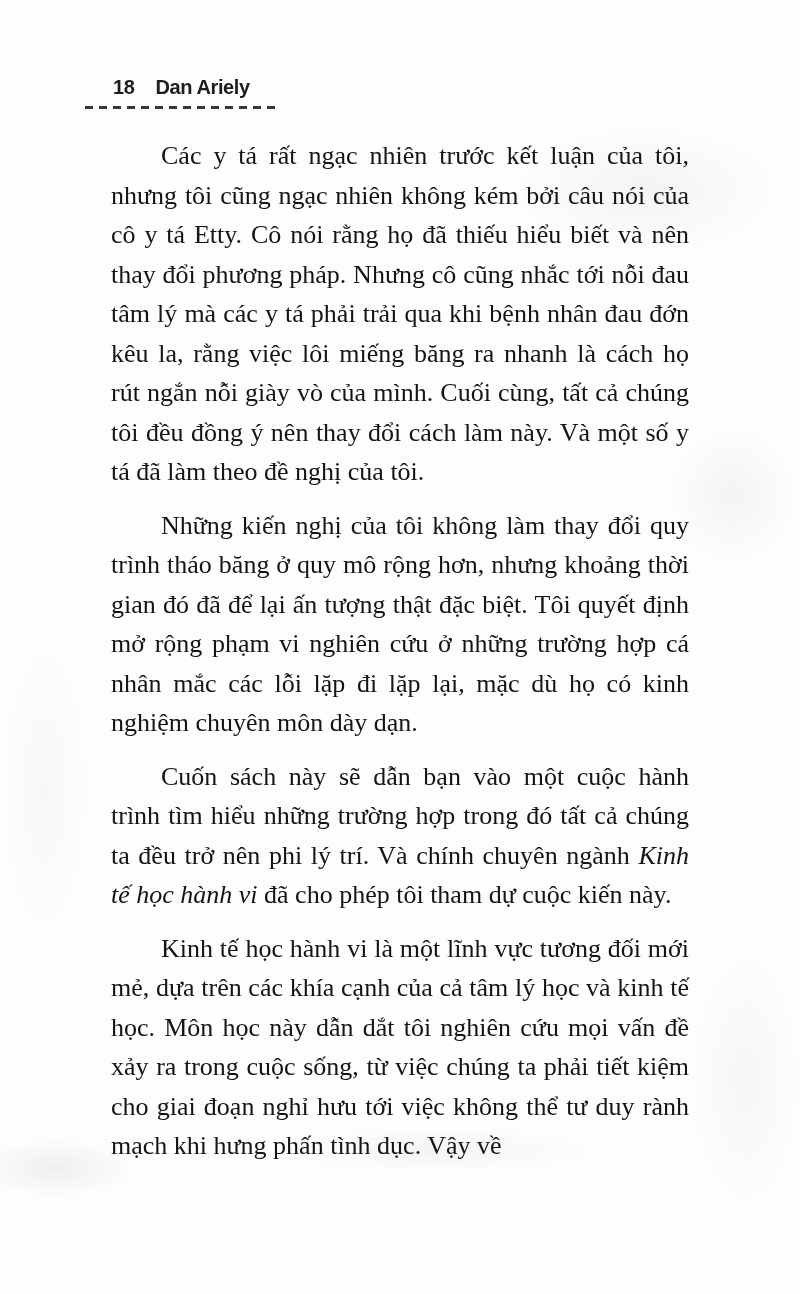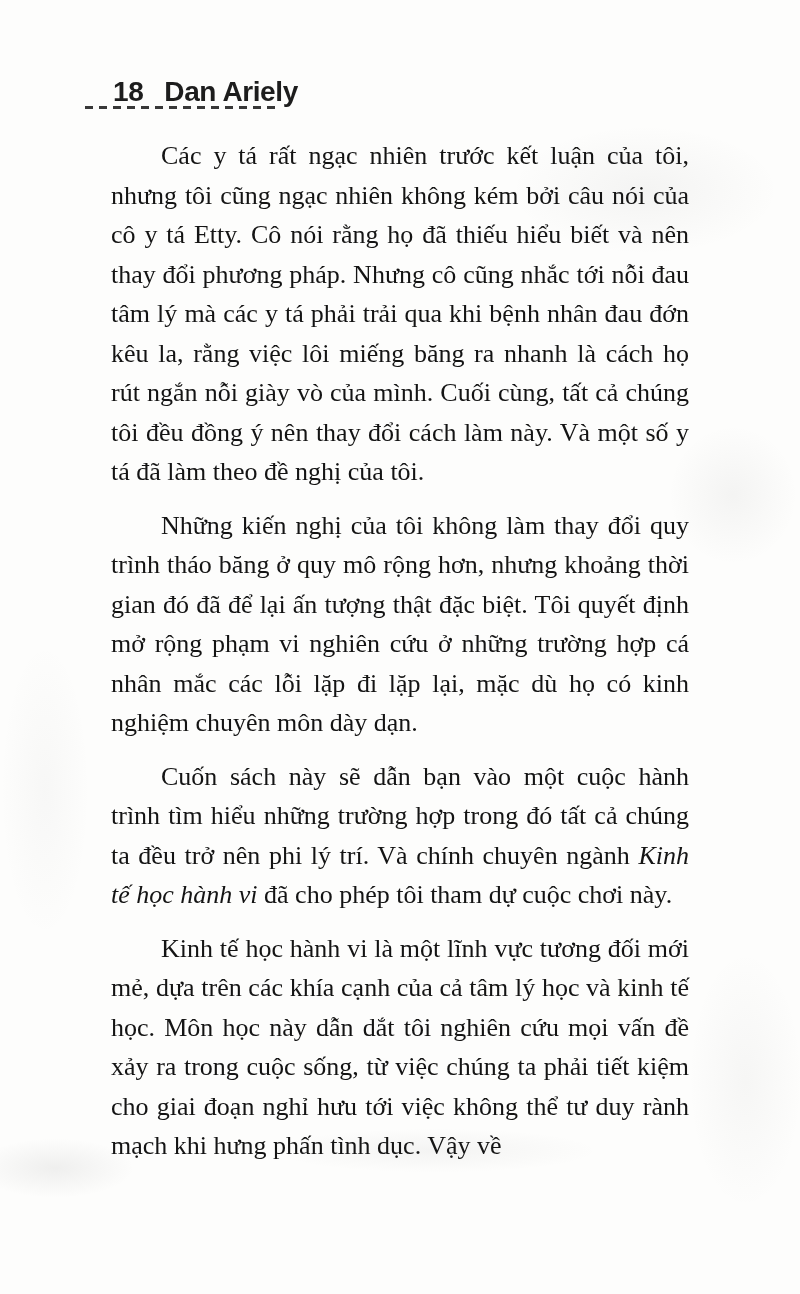--- a/index.html
+++ b/index.html
@@ -18,21 +18,21 @@
 
   
   .running-header {
     position: absolute;
     left: 113px;
     top: 76px;
     display: flex;
     align-items: baseline;
     font-family: "Liberation Sans", "DejaVu Sans", sans-serif;
     font-weight: 700;
-    font-size: 28px;
+    font-size: 20px;
     letter-spacing: -0.4px;
     color: #1d1d1d;
     white-space: nowrap;
   }
   .running-header .pagenum { margin-right: 21px; }
 
   
   .dashed-rule {
     position: absolute;
     left: 85px;
@@ -82,21 +82,21 @@
   <div class="running-header">
     <span class="pagenum">18</span>
     <span class="author">Dan Ariely</span>
   </div>
 
   <div class="dashed-rule"></div>
 
   <div class="page-body">
     <p>Các y tá rất ngạc nhiên trước kết luận của tôi, nhưng tôi cũng ngạc nhiên không kém bởi câu nói của cô y tá Etty. Cô nói rằng họ đã thiếu hiểu biết và nên thay đổi phương pháp. Nhưng cô cũng nhắc tới nỗi đau tâm lý mà các y tá phải trải qua khi bệnh nhân đau đớn kêu la, rằng việc lôi miếng băng ra nhanh là cách họ rút ngắn nỗi giày vò của mình. Cuối cùng, tất cả chúng tôi đều đồng ý nên thay đổi cách làm này. Và một số y tá đã làm theo đề nghị của tôi.</p>
     <p>Những kiến nghị của tôi không làm thay đổi quy trình tháo băng ở quy mô rộng hơn, nhưng khoảng thời gian đó đã để lại ấn tượng thật đặc biệt. Tôi quyết định mở rộng phạm vi nghiên cứu ở những trường hợp cá nhân mắc các lỗi lặp đi lặp lại, mặc dù họ có kinh nghiệm chuyên môn dày dạn.</p>
-    <p><span>Cuốn sách này sẽ dẫn bạn vào một cuộc hành trình tìm hiểu những trường hợp trong đó tất cả chúng ta đều trở nên phi lý trí. Và chính chuyên ngành </span><em>Kinh tế học hành vi</em><span> đã cho phép tôi tham dự cuộc chơi này.</span></p>
+    <p><span>Cuốn sách này sẽ dẫn bạn vào một cuộc hành trình tìm hiểu những trường hợp trong đó tất cả chúng ta đều trở nên phi lý trí. Và chính chuyên ngành </span><em>Kinh tế học hành vi</em><span> đã cho phép tôi tham dự cuộc kiến này.</span></p>
     <p>Kinh tế học hành vi là một lĩnh vực tương đối mới mẻ, dựa trên các khía cạnh của cả tâm lý học và kinh tế học. Môn học này dẫn dắt tôi nghiên cứu mọi vấn đề xảy ra trong cuộc sống, từ việc chúng ta phải tiết kiệm cho giai đoạn nghỉ hưu tới việc không thể tư duy rành mạch khi hưng phấn tình dục. Vậy về</p>
   </div>
 
   <div class="smudge s1"></div>
   <div class="smudge s2"></div>
   <div class="smudge s3"></div>
   <div class="smudge s4"></div>
   <div class="smudge s5"></div>
   <div class="smudge s6"></div>
 

